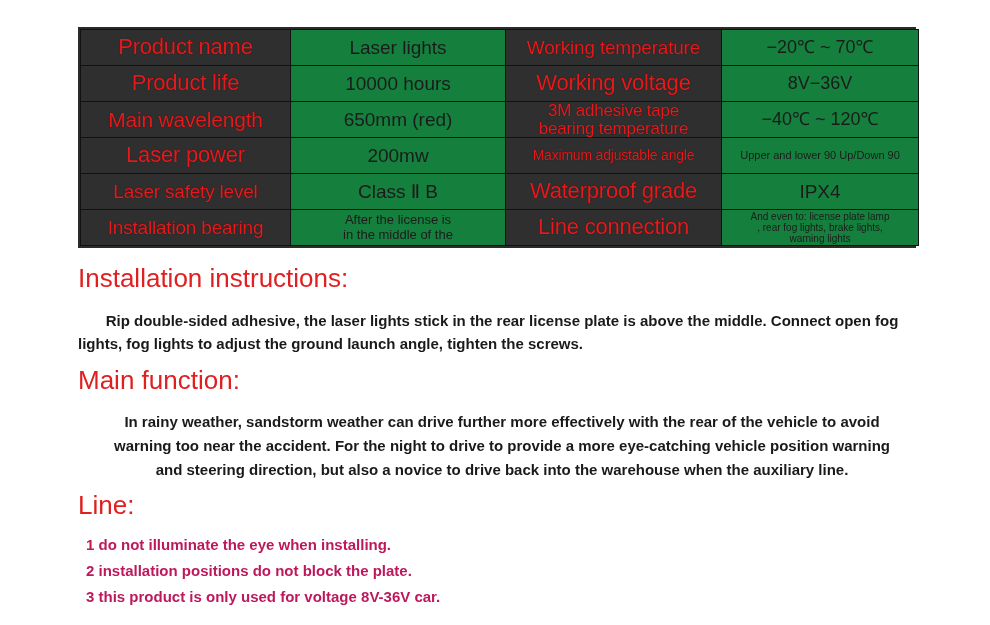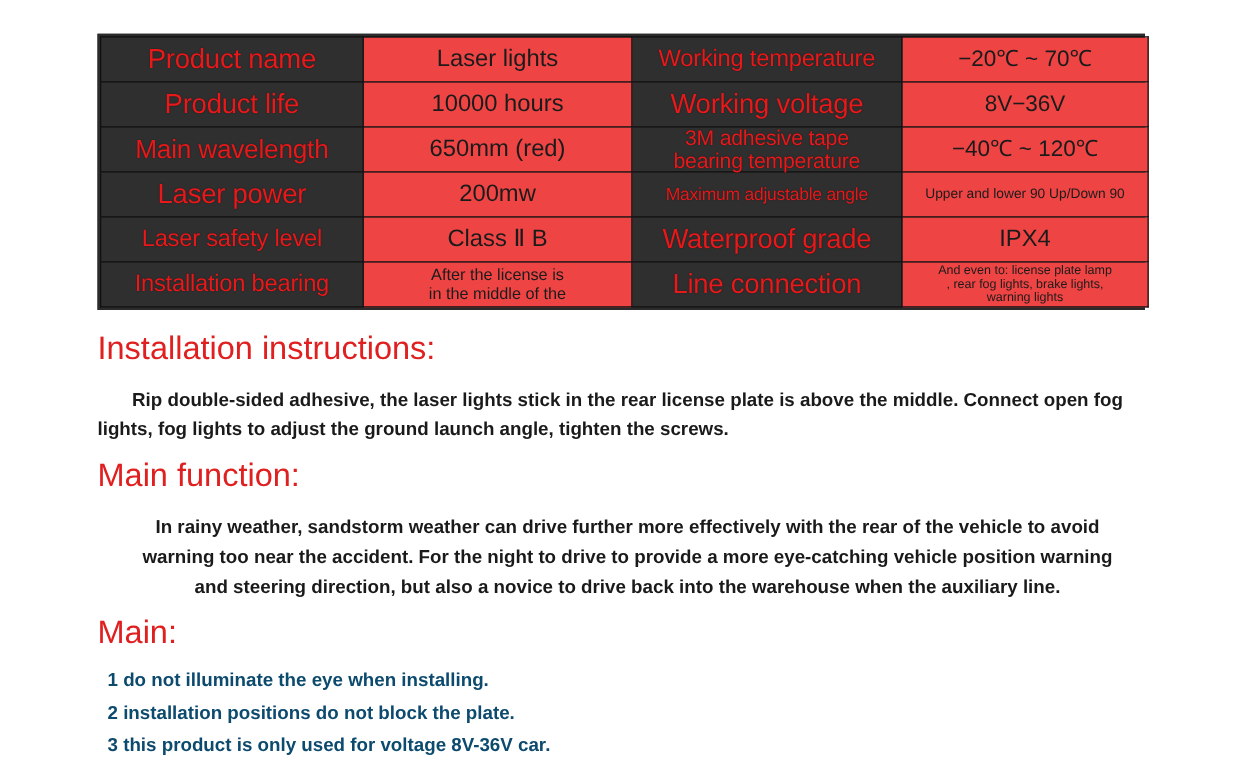--- a/index.html
+++ b/index.html
@@ -39,21 +39,21 @@
   }
   td.lbl {
     background: #2f2f2f;
     color: #e8191b;
     text-align: center;
     font-weight: 400;
     letter-spacing: -0.2px;
     text-shadow: 0 0 1px rgba(0,0,0,0.6);
   }
   td.val {
-    background: #ef4444;
+    background: #15803d;
     color: #1b1b1b;
     text-align: center;
     border-top: 1px solid #cfcfcf;
     border-left: 1px solid #cfcfcf;
     border-right: 1px solid #6d6d6d;
     border-bottom: 1px solid #6d6d6d;
   }
   .lbl-inner { display: block; line-height: 1.02; }
   .val-inner { display: block; line-height: 1.12; }
 
@@ -91,21 +91,21 @@
     font-weight: bold;
     line-height: 1.58;
     margin: 0;
     padding: 0;
   }
   .para.indent { padding-left: 8px; text-align: center; }
   .gap-a { height: 14px; }
   .gap-b { height: 10px; }
   .gap-c { height: 8px; }
   .note-line {
-    color: #0c4a6e;
+    color: #be185d;
     font-size: 15px;
     font-weight: bold;
     line-height: 1.72;
     padding-left: 8px;
   }
 </style>
 </head>
 <body>
 
 <div class="spec-table-wrap">
@@ -223,19 +223,19 @@
   <div class="para">lights, fog lights to adjust the ground launch angle, tighten the screws.</div>
   <div class="gap-c"></div>
 
   <h2 class="heading">Main function:</h2>
   <div class="gap-a"></div>
   <div class="para indent">In rainy weather, sandstorm weather can drive further more effectively with the rear of the vehicle to avoid</div>
   <div class="para indent">warning too near the accident. For the night to drive to provide a more eye-catching vehicle position warning</div>
   <div class="para indent">and steering direction, but also a novice to drive back into the warehouse when the auxiliary line.</div>
   <div class="gap-c"></div>
 
-  <h2 class="heading">Main:</h2>
+  <h2 class="heading">Line:</h2>
   <div class="gap-b"></div>
   <div class="note-line">1 do not illuminate the eye when installing.</div>
   <div class="note-line">2 installation positions do not block the plate.</div>
   <div class="note-line">3 this product is only used for voltage 8V-36V car.</div>
 
 </div>
 
 </body></html>

